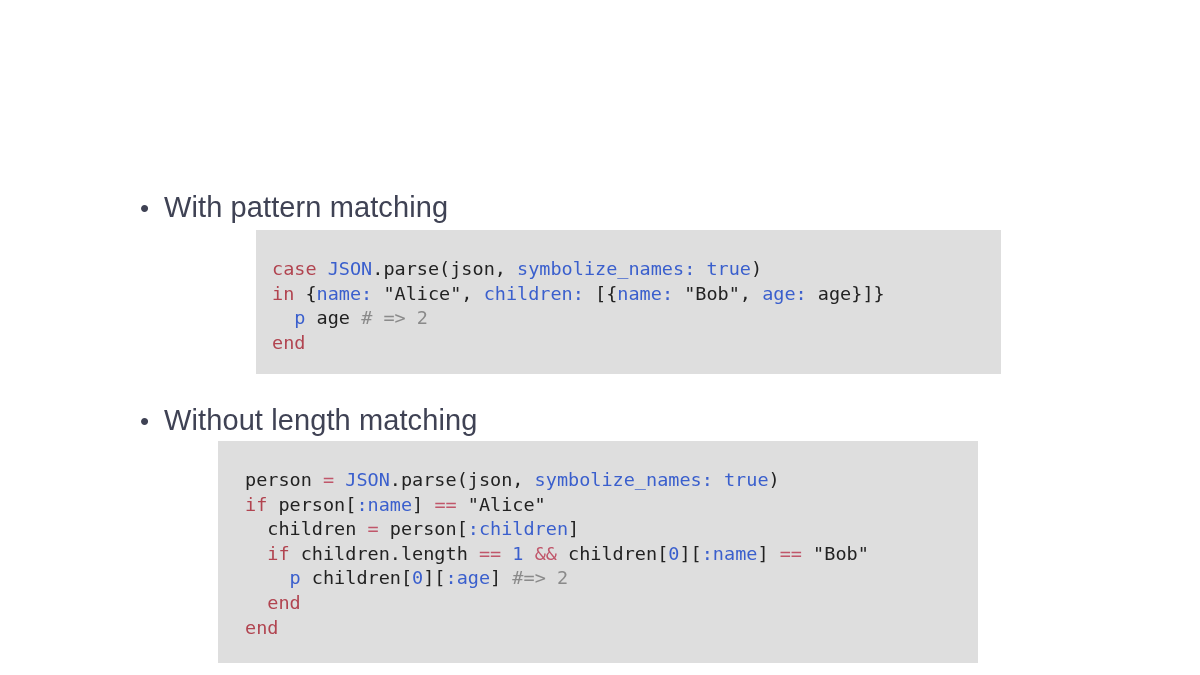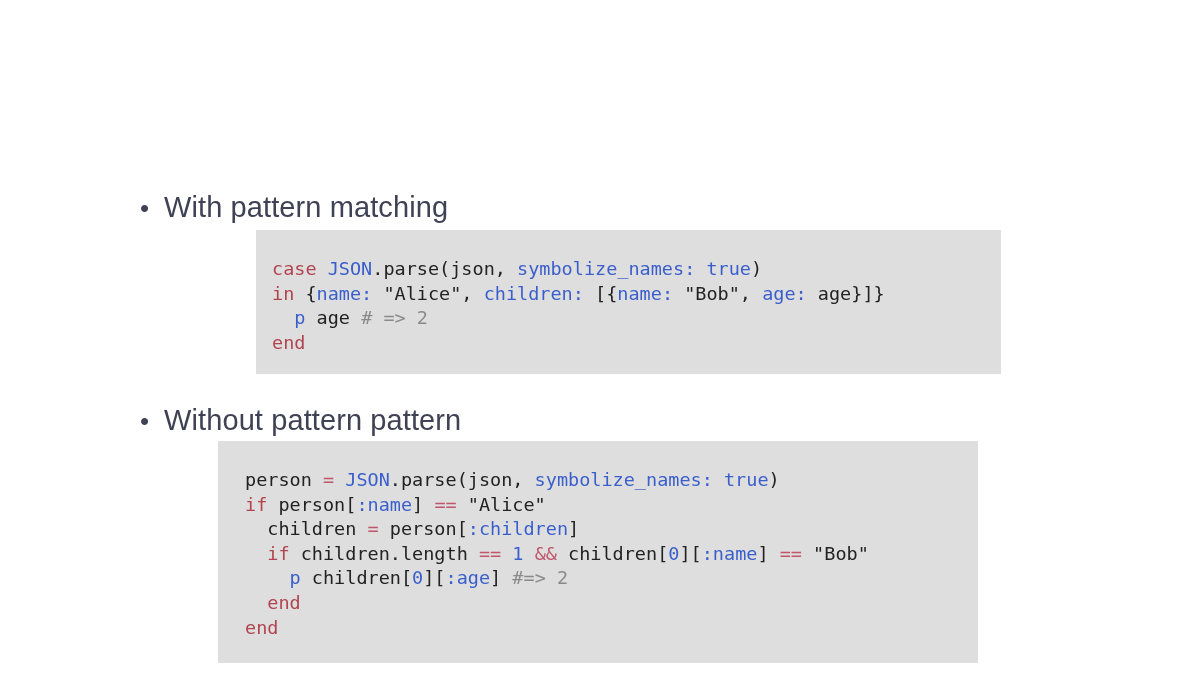--- a/index.html
+++ b/index.html
@@ -96,18 +96,18 @@
 
   <div class="bullet-row bullet-1">
     <span class="bullet-dot">•</span>
     <span class="bullet-label">With pattern matching</span>
   </div>
 
   <div class="code-block code-block-1"><span class="code-line"><span class="tok-kw">case </span><span class="tok-cls">JSON</span><span class="tok-txt">.parse(json, </span><span class="tok-sym">symbolize_names:</span><span class="tok-txt"> </span><span class="tok-sym">true</span><span class="tok-txt">)</span></span><span class="code-line"><span class="tok-kw">in </span><span class="tok-txt">{</span><span class="tok-sym">name:</span><span class="tok-txt"> "Alice", </span><span class="tok-sym">children:</span><span class="tok-txt"> [{</span><span class="tok-sym">name:</span><span class="tok-txt"> "Bob", </span><span class="tok-sym">age:</span><span class="tok-txt"> age}]}</span></span><span class="code-line"><span class="tok-txt">  </span><span class="tok-sym">p</span><span class="tok-txt"> age </span><span class="tok-cmt"># =&gt; 2</span></span><span class="code-line"><span class="tok-kw">end</span></span></div>
 
   <div class="bullet-row bullet-2">
     <span class="bullet-dot">•</span>
-    <span class="bullet-label">Without pattern pattern</span>
+    <span class="bullet-label">Without length matching</span>
   </div>
 
   <div class="code-block code-block-2"><span class="code-line"><span class="tok-txt">person </span><span class="tok-op">=</span><span class="tok-txt"> </span><span class="tok-cls">JSON</span><span class="tok-txt">.parse(json, </span><span class="tok-sym">symbolize_names:</span><span class="tok-txt"> </span><span class="tok-sym">true</span><span class="tok-txt">)</span></span><span class="code-line"><span class="tok-kw">if</span><span class="tok-txt"> person[</span><span class="tok-sym">:name</span><span class="tok-txt">] </span><span class="tok-op">==</span><span class="tok-txt"> "Alice"</span></span><span class="code-line"><span class="tok-txt">  children </span><span class="tok-op">=</span><span class="tok-txt"> person[</span><span class="tok-sym">:children</span><span class="tok-txt">]</span></span><span class="code-line"><span class="tok-txt">  </span><span class="tok-kw">if</span><span class="tok-txt"> children.length </span><span class="tok-op">==</span><span class="tok-txt"> </span><span class="tok-num">1</span><span class="tok-txt"> </span><span class="tok-op">&amp;&amp;</span><span class="tok-txt"> children[</span><span class="tok-num">0</span><span class="tok-txt">][</span><span class="tok-sym">:name</span><span class="tok-txt">] </span><span class="tok-op">==</span><span class="tok-txt"> "Bob"</span></span><span class="code-line"><span class="tok-txt">    </span><span class="tok-sym">p</span><span class="tok-txt"> children[</span><span class="tok-num">0</span><span class="tok-txt">][</span><span class="tok-sym">:age</span><span class="tok-txt">] </span><span class="tok-cmt">#=&gt; 2</span></span><span class="code-line"><span class="tok-txt">  </span><span class="tok-kw">end</span></span><span class="code-line"><span class="tok-kw">end</span></span></div>
 
 </div>
 
 </body></html>

